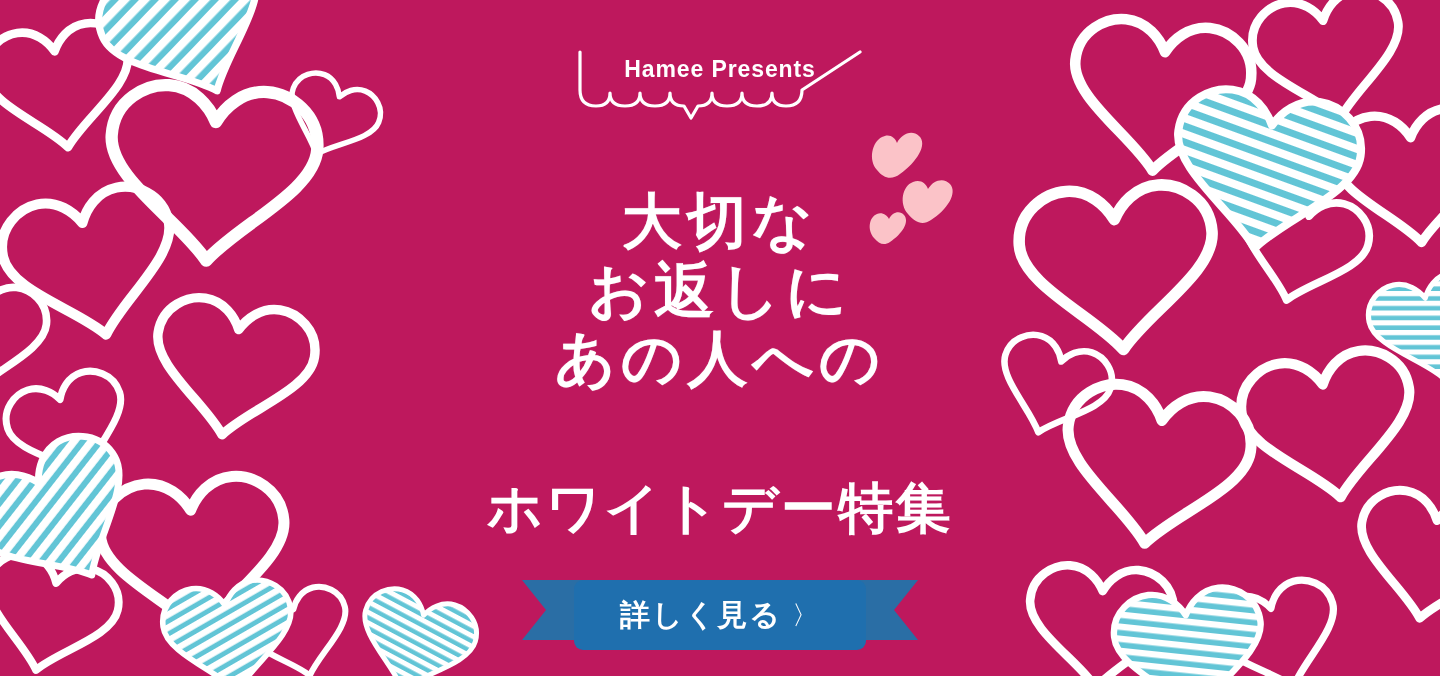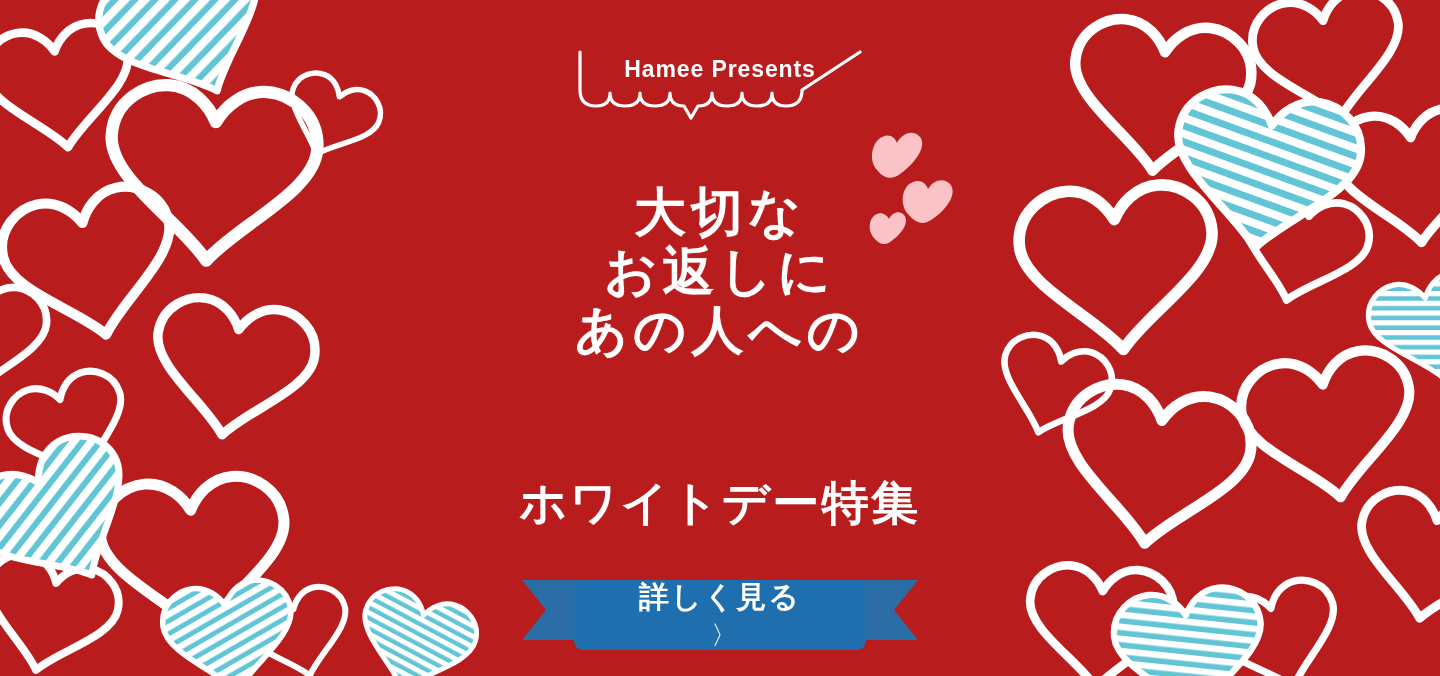--- a/index.html
+++ b/index.html
@@ -3,21 +3,21 @@
 <meta charset="utf-8">
 <style>
   html,body{margin:0;padding:0;}
   body{
     width:1440px;height:676px;overflow:hidden;
     font-family:"Liberation Sans","DejaVu Sans",sans-serif;
     background:#62c5d6;
   }
   .banner{
     position:relative;width:1440px;height:676px;overflow:hidden;
-    background:#b91c1c;
+    background:#be185d;
   }
   .pattern-layer{
     position:absolute;inset:0;width:100%;height:100%;
     pointer-events:none;
   }
   
   .eyebrow-wrap{
     position:absolute;left:50%;top:44px;transform:translateX(-50%);
     width:300px;height:78px;
   }
@@ -25,47 +25,46 @@
   .eyebrow-text{
     position:absolute;left:0;top:12px;width:300px;
     text-align:center;color:#ffffff;
     font-size:23px;font-weight:bold;letter-spacing:.9px;
     white-space:nowrap;
   }
   
   .headline{
     position:absolute;left:0;top:148px;width:1440px;
     text-align:center;color:#ffffff;
-    font-size:52px;font-weight:bold;line-height:1.14;
+    font-size:60px;font-weight:bold;line-height:1.14;
     letter-spacing:5px;
     text-shadow:0 0 1px rgba(255,255,255,.45);
   }
   .headline .ln{display:block;}
   .subtitle{
     position:absolute;left:0;top:472px;width:1440px;
     text-align:center;color:#ffffff;
-    font-size:47px;font-weight:bold;letter-spacing:2.5px;
+    font-size:55px;font-weight:bold;letter-spacing:2.5px;
   }
   
   .mini-hearts{position:absolute;left:862px;top:122px;width:100px;height:128px;}
   .mini-hearts svg{width:100px;height:128px;display:block;}
   
   .cta-wrap{
     position:absolute;left:50%;top:572px;transform:translateX(-50%);
     width:400px;height:84px;
   }
   .ribbon-tails{position:absolute;left:0;top:0;width:400px;height:84px;}
   .cta-button{
     position:absolute;left:54px;top:8px;width:292px;height:70px;
     background:#1f6fae;border-radius:9px;
     display:flex;align-items:center;justify-content:center;
     color:#ffffff;font-size:30px;font-weight:bold;letter-spacing:2px;
     cursor:pointer;border:none;padding:0;
     font-family:"Liberation Sans","DejaVu Sans",sans-serif;
-    flex-direction:column;
   }
   .cta-button .chev{margin-left:10px;font-weight:normal;font-size:26px;}
 </style>
 </head>
 <body>
 
 <div class="banner">
 
   <svg class="pattern-layer" viewBox="0 0 1440 676" preserveAspectRatio="none" aria-hidden="true">
     <defs>

